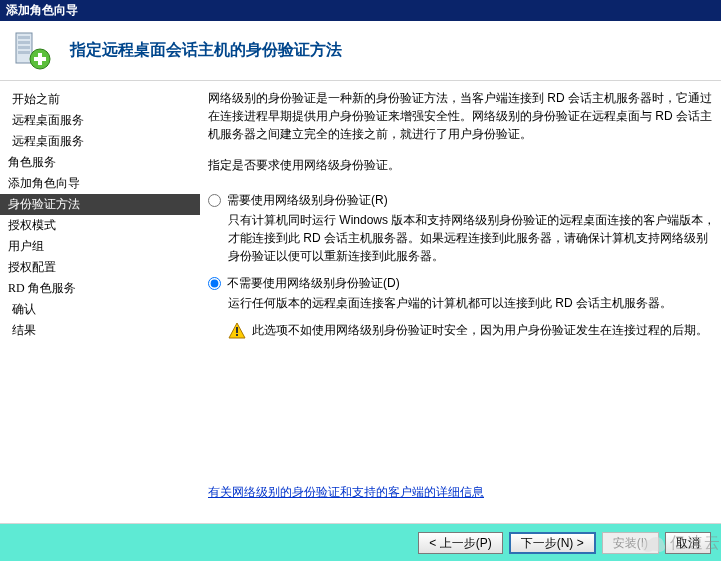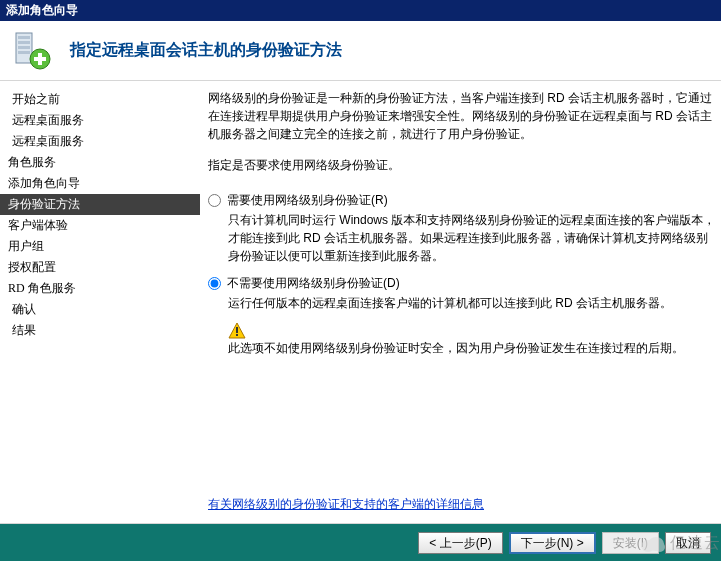--- a/index.html
+++ b/index.html
@@ -69,38 +69,37 @@
   .opt-row { display: flex; align-items: flex-start; }
   .opt-row input[type=radio] { margin: 2px 6px 0 0; }
   .opt-sub {
     margin: 2px 0 10px 20px;
     line-height: 1.5;
   }
   .warn-row {
     display: flex;
     align-items: flex-start;
     margin: 4px 0 0 20px;
-    flex-direction: column;
   }
   .warn-row svg { flex-shrink: 0; margin-right: 6px; }
   .link-bottom {
     position: absolute;
-    bottom: 10px;
+    bottom: 22px;
     left: 8px;
     font-family: Liberation Serif, serif;
   }
   .link-bottom a { color: #0033cc; text-decoration: underline; cursor: pointer; }
   .footer {
     height: 38px;
     border-top: 1px solid #d6d6d6;
     display: flex;
     align-items: center;
     justify-content: flex-end;
     padding: 0 10px;
-    background: #0f766e;
+    background: #5eead4;
   }
   .btn {
     height: 22px;
     line-height: 20px;
     padding: 0 10px;
     margin-left: 6px;
     font-size: 12px;
     border: 1px solid #7a7a7a;
     background: linear-gradient(#fff,#e3e3e3);
     cursor: pointer;
@@ -154,21 +153,21 @@
 </div>
 
 <div class="body">
   <div class="sidebar">
     <div class="side-item">开始之前</div>
     <div class="side-item">远程桌面服务</div>
     <div class="side-item">远程桌面服务</div>
     <div class="side-item child">角色服务</div>
     <div class="side-item child">添加角色向导</div>
     <div class="side-item child selected">身份验证方法</div>
-    <div class="side-item child">客户端体验</div>
+    <div class="side-item child">授权模式</div>
     <div class="side-item child">用户组</div>
     <div class="side-item child">授权配置</div>
     <div class="side-item child">RD 角色服务</div>
     <div class="side-item">确认</div>
     <div class="side-item">结果</div>
   </div>
 
   <div class="content">
     <div class="intro">网络级别的身份验证是一种新的身份验证方法，当客户端连接到 RD 会话主机服务器时，它通过在连接进程早期提供用户身份验证来增强安全性。网络级别的身份验证在远程桌面与 RD 会话主机服务器之间建立完全的连接之前，就进行了用户身份验证。</div>
     <div class="instruct">指定是否要求使用网络级身份验证。</div>

